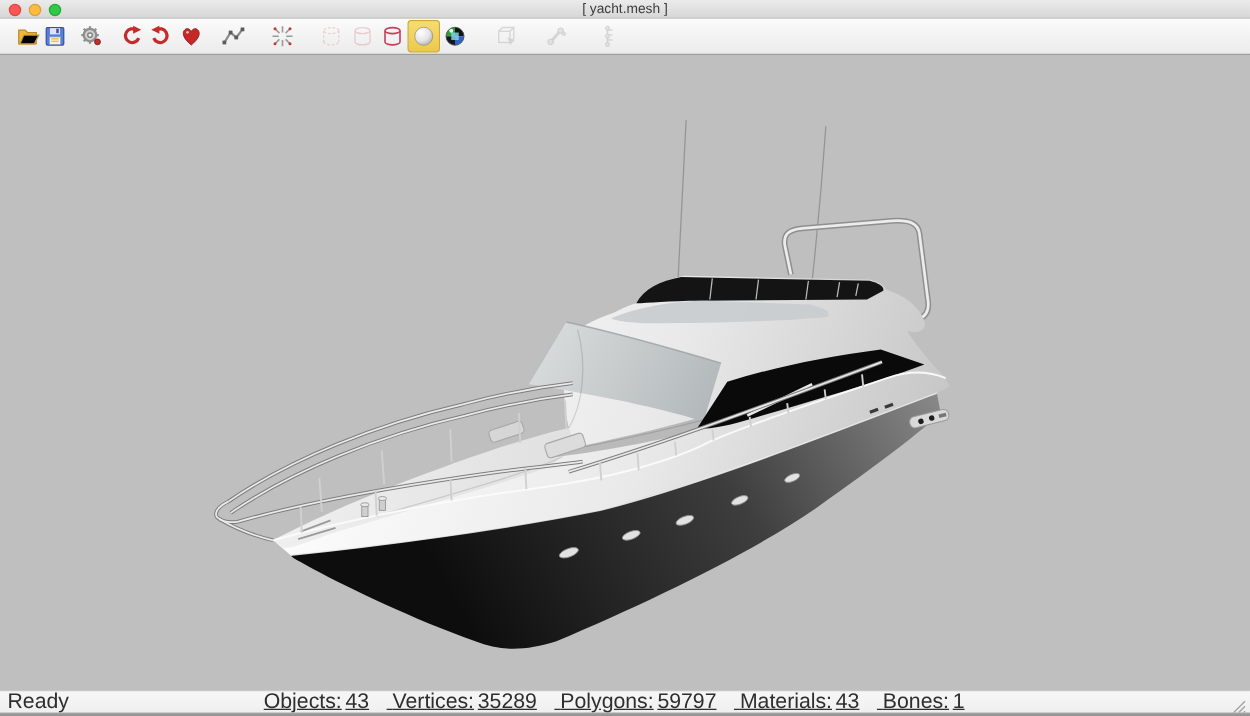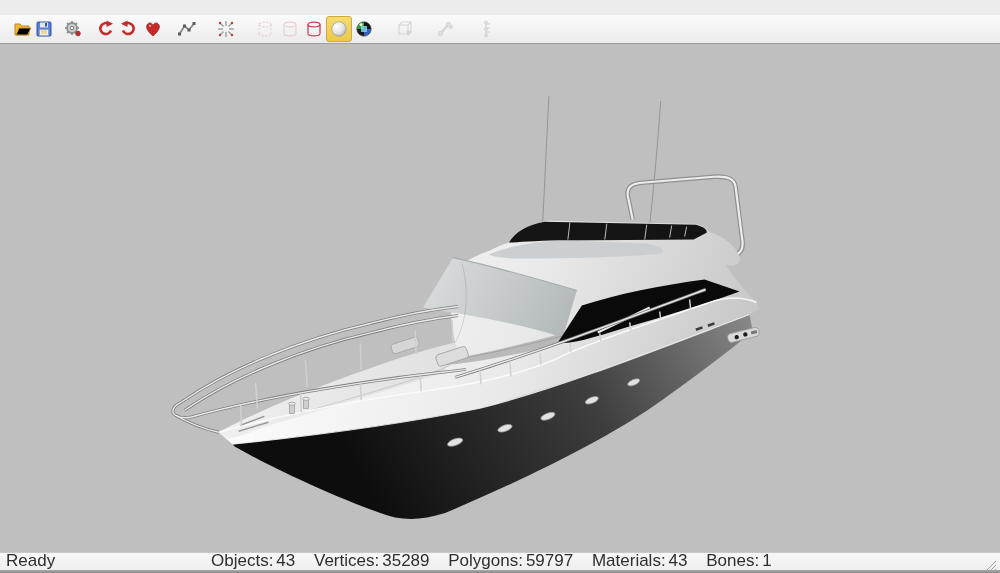--- a/index.html
+++ b/index.html
@@ -28,32 +28,38 @@
 
   
   .viewport{position:absolute;left:0;top:44px;width:1000px;height:508px;background:#bfbfbf;}
   .viewport svg{position:absolute;left:0;top:0;}
 
   
   .statusbar{position:absolute;left:0;top:552px;width:1000px;height:17px;
     background:linear-gradient(#f7f7f7,#efefef);border-top:1px solid #c9c9c9;
     font-size:17px;color:#2e2e2e;}
   .status-left{position:absolute;left:6px;top:0;height:16px;line-height:16px;}
-  .stats{position:absolute;left:211px;top:0;height:16px;line-height:16px;white-space:nowrap;}
+  .stats{position:absolute;left:211px;top:0;height:16px;line-height:16px;white-space:nowrap;text-decoration:underline;}
   .stat{margin-right:14px;}
   .stat .lbl{margin-right:3px;}
   .grip{position:absolute;right:3px;top:3px;}
   .bottom-edge{position:absolute;left:0;top:570px;width:1000px;height:3px;
     background:linear-gradient(#a8a8a8,#8c8c8c);}
 </style>
 </head>
 <body>
 
 <div class="window">
 
+  <div class="titlebar">
+    <span class="tl red"></span>
+    <span class="tl yellow"></span>
+    <span class="tl green"></span>
+    <div class="title">[ yacht.mesh ]</div>
+  </div>
 
   <div class="toolbar">
 
     <div class="tool" style="left:9px">
       <svg width="20" height="20" viewBox="0 0 20 20">
         <path d="M3,5 L8,5 L10,7 L17,7 L17,16 L3,16 Z" fill="#f2b93c" stroke="#bd8a20" stroke-width="1"></path>
         <path d="M4,16 L7,9 L19,9 L15.5,16 Z" fill="#fbd express56a" stroke="#c99a2e" stroke-width="1"></path>
       </svg>
     </div>
 

